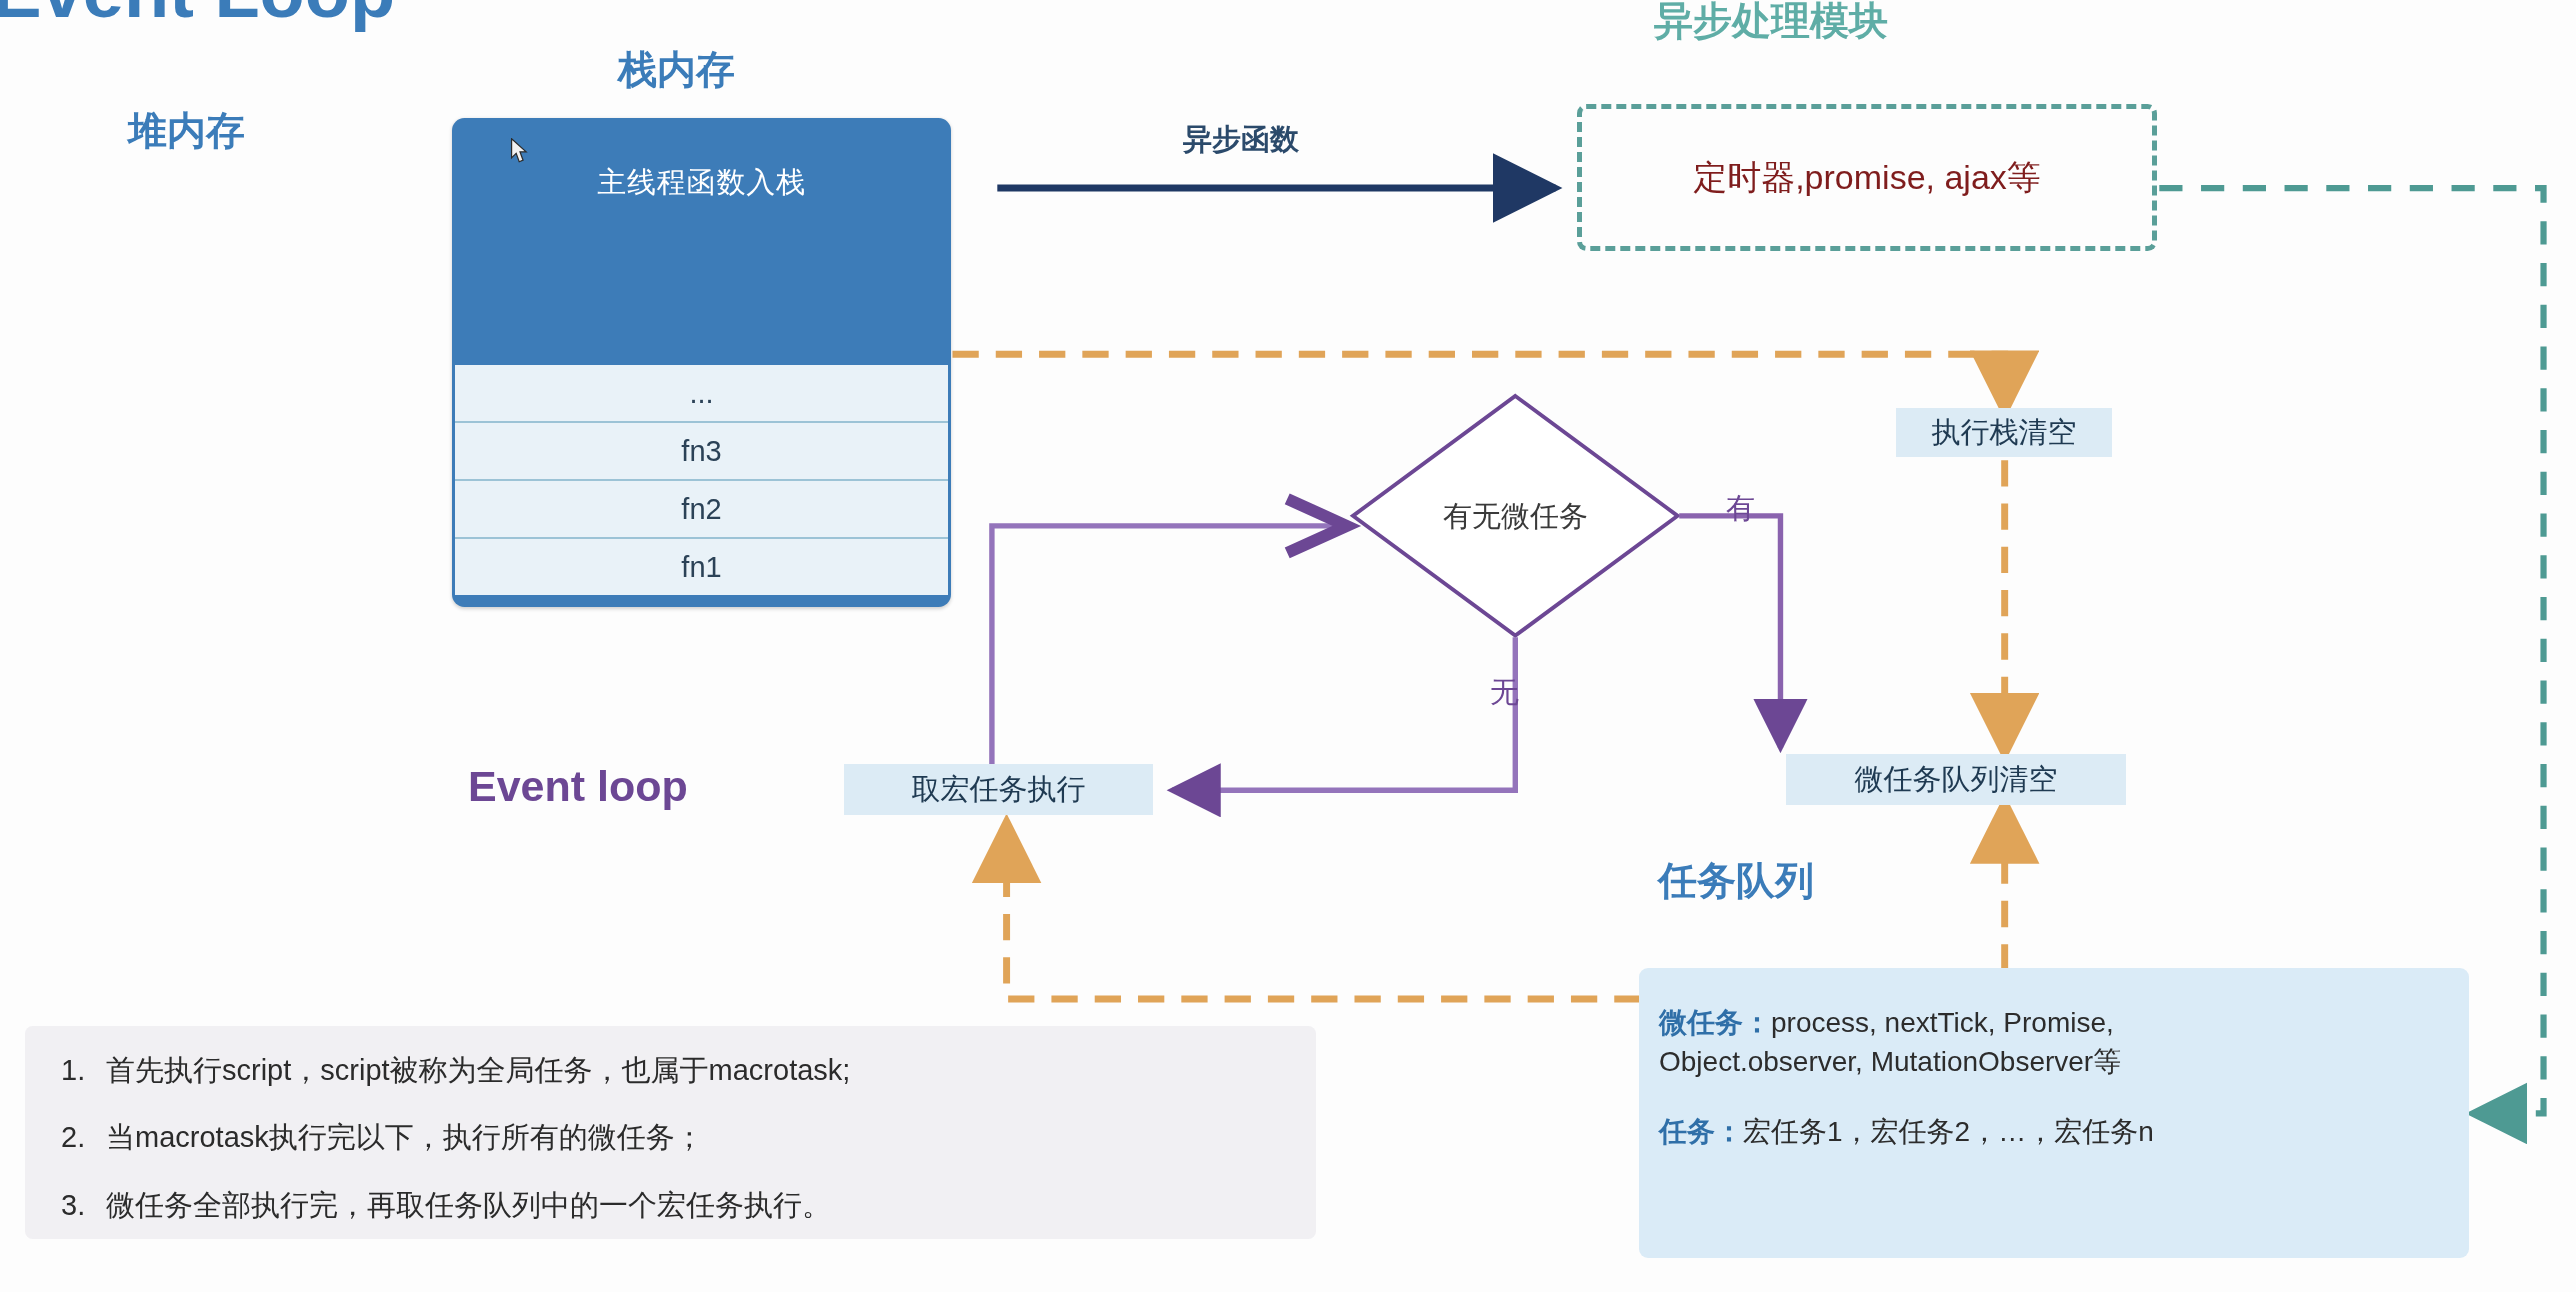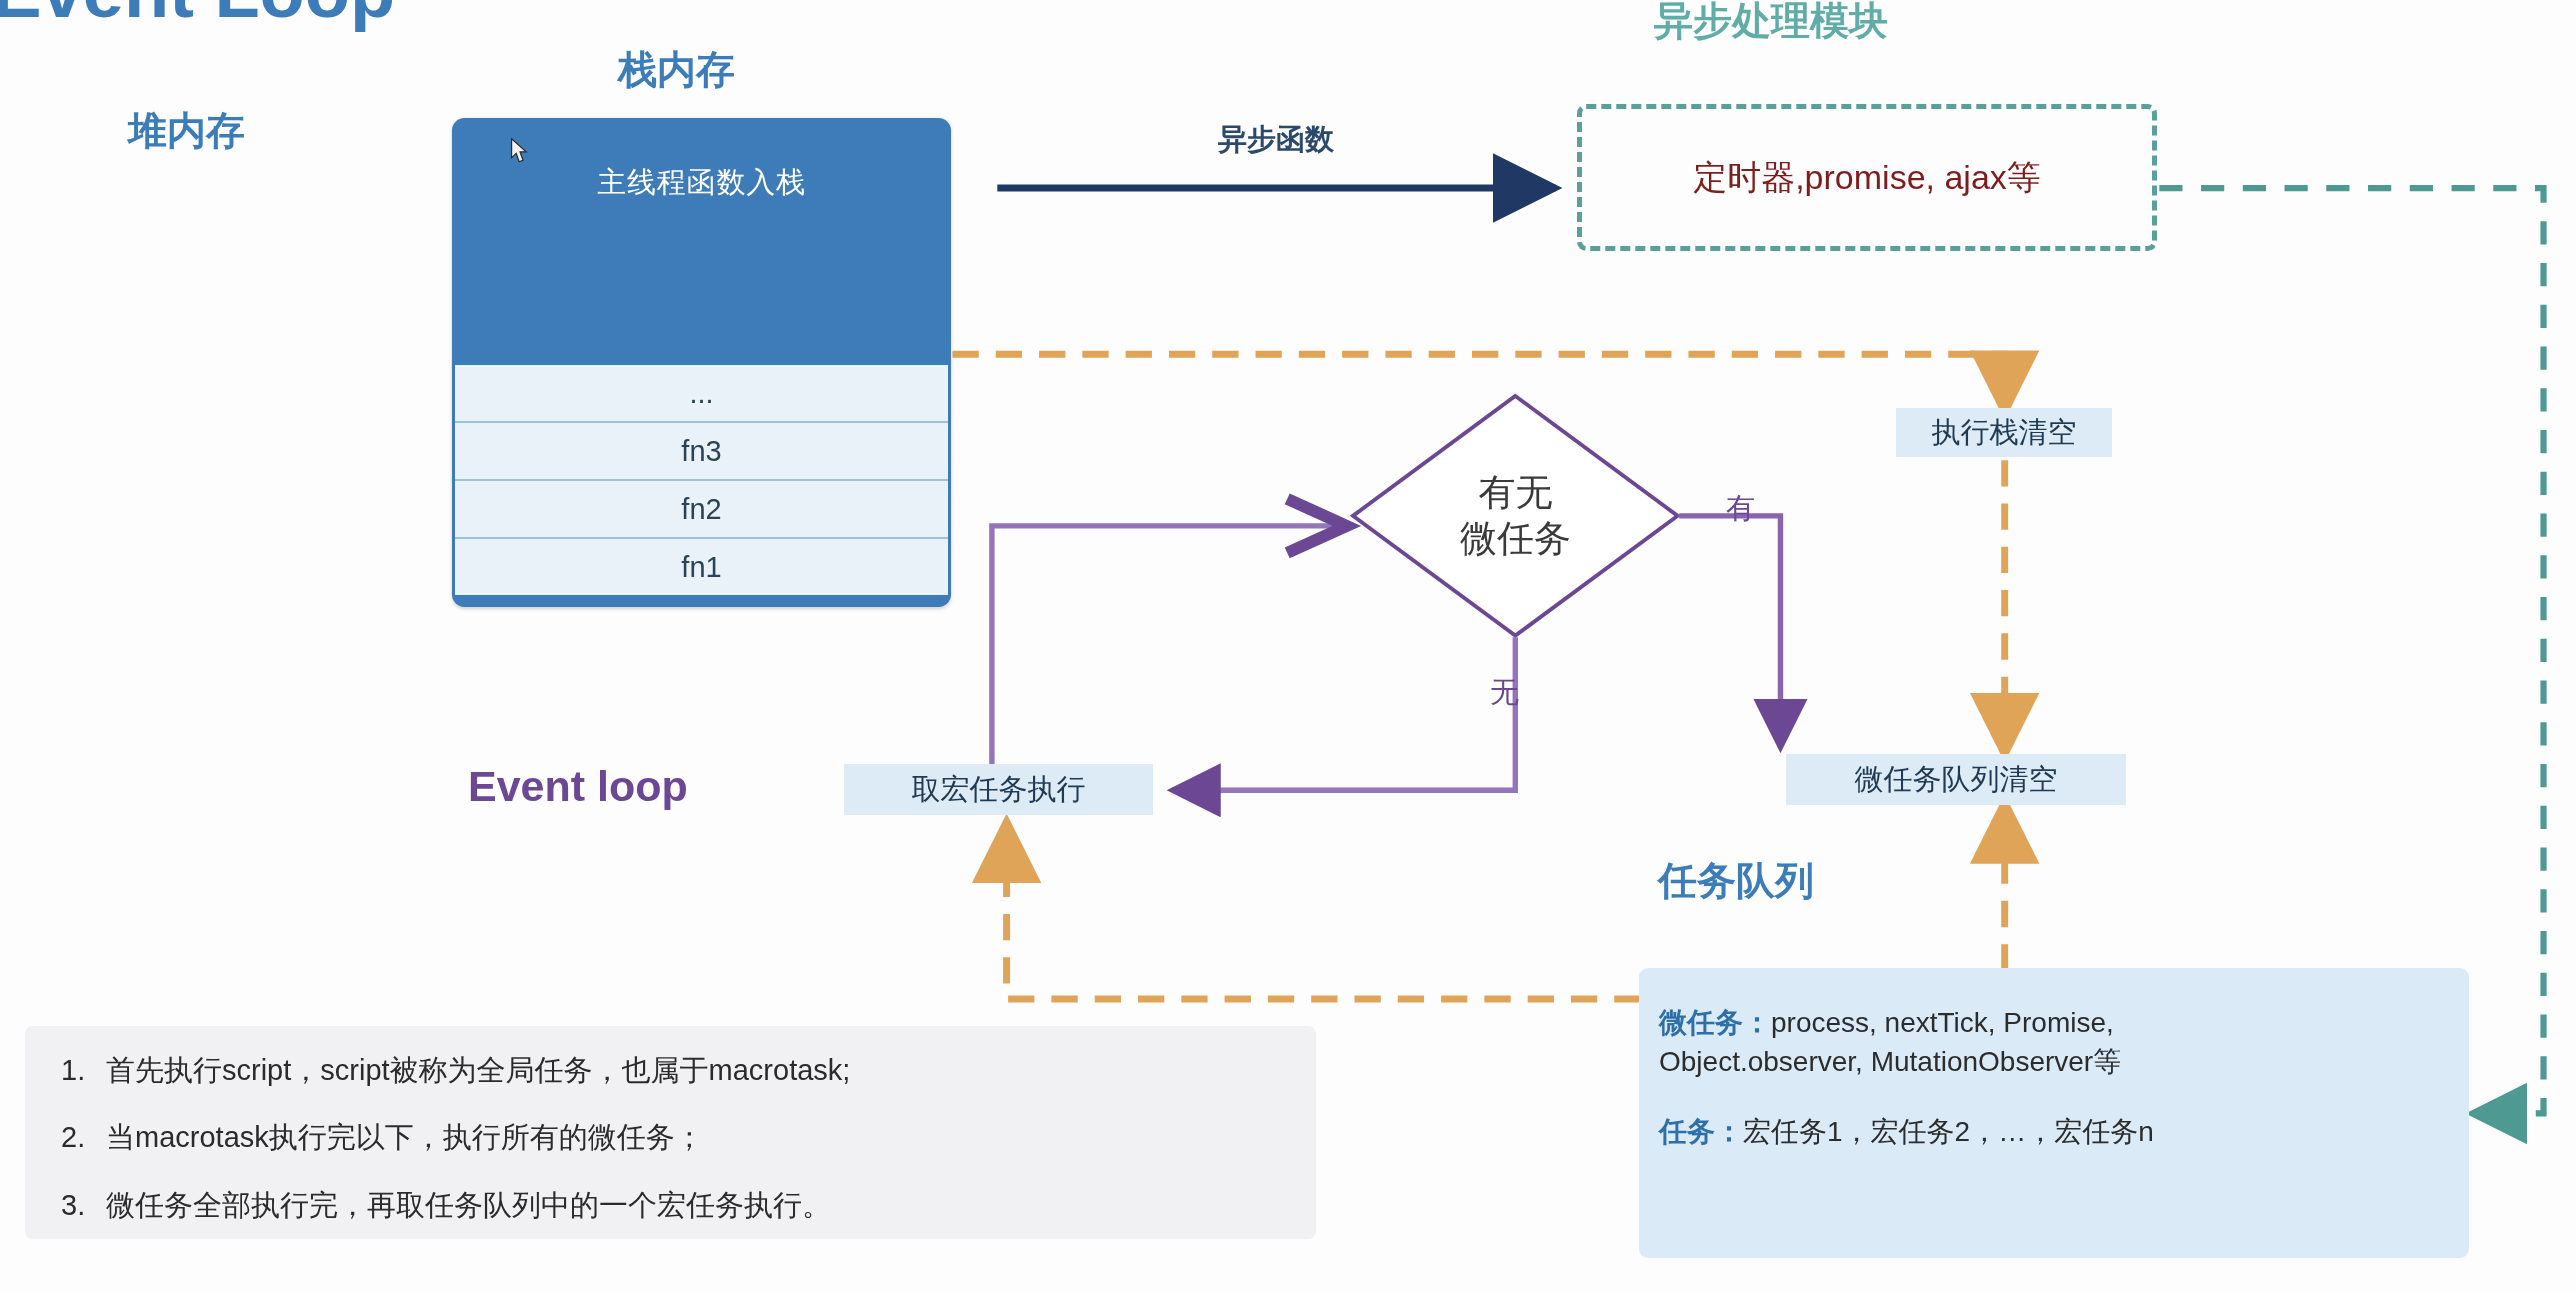--- a/index.html
+++ b/index.html
@@ -135,25 +135,24 @@
     left: 1353px;
     top: 396px;
     width: 325px;
     height: 240px;
   }
   .diamond-text {
     position: absolute;
     left: 0; top: 0;
     width: 325px; height: 240px;
     display: flex;
-    flex-direction: column;
     align-items: center;
     justify-content: center;
     color: #3a3a3a;
-    font-size: 37px;
+    font-size: 29px;
     line-height: 1.25;
   }
 
   
   .chip {
     position: absolute;
     background: #dcebf5;
     color: #1f3a52;
     font-size: 29px;
     display: flex;
@@ -178,21 +177,21 @@
     white-space: nowrap;
   }
 
   
   .edge-label {
     position: absolute;
     font-size: 29px;
     font-weight: bold;
     white-space: nowrap;
   }
-  .lbl-async-fn { left: 1218px; top: 120px; color: #2b4a6b; }
+  .lbl-async-fn { left: 1183px; top: 120px; color: #2b4a6b; }
   .lbl-yes      { left: 1726px; top: 489px; color: #6c4794; font-weight: normal; }
   .lbl-no       { left: 1490px; top: 673px; color: #6c4794; font-weight: normal; }
 
   
   .queue-box {
     position: absolute;
     left: 1639px;
     top: 968px;
     width: 830px;
     height: 290px;

